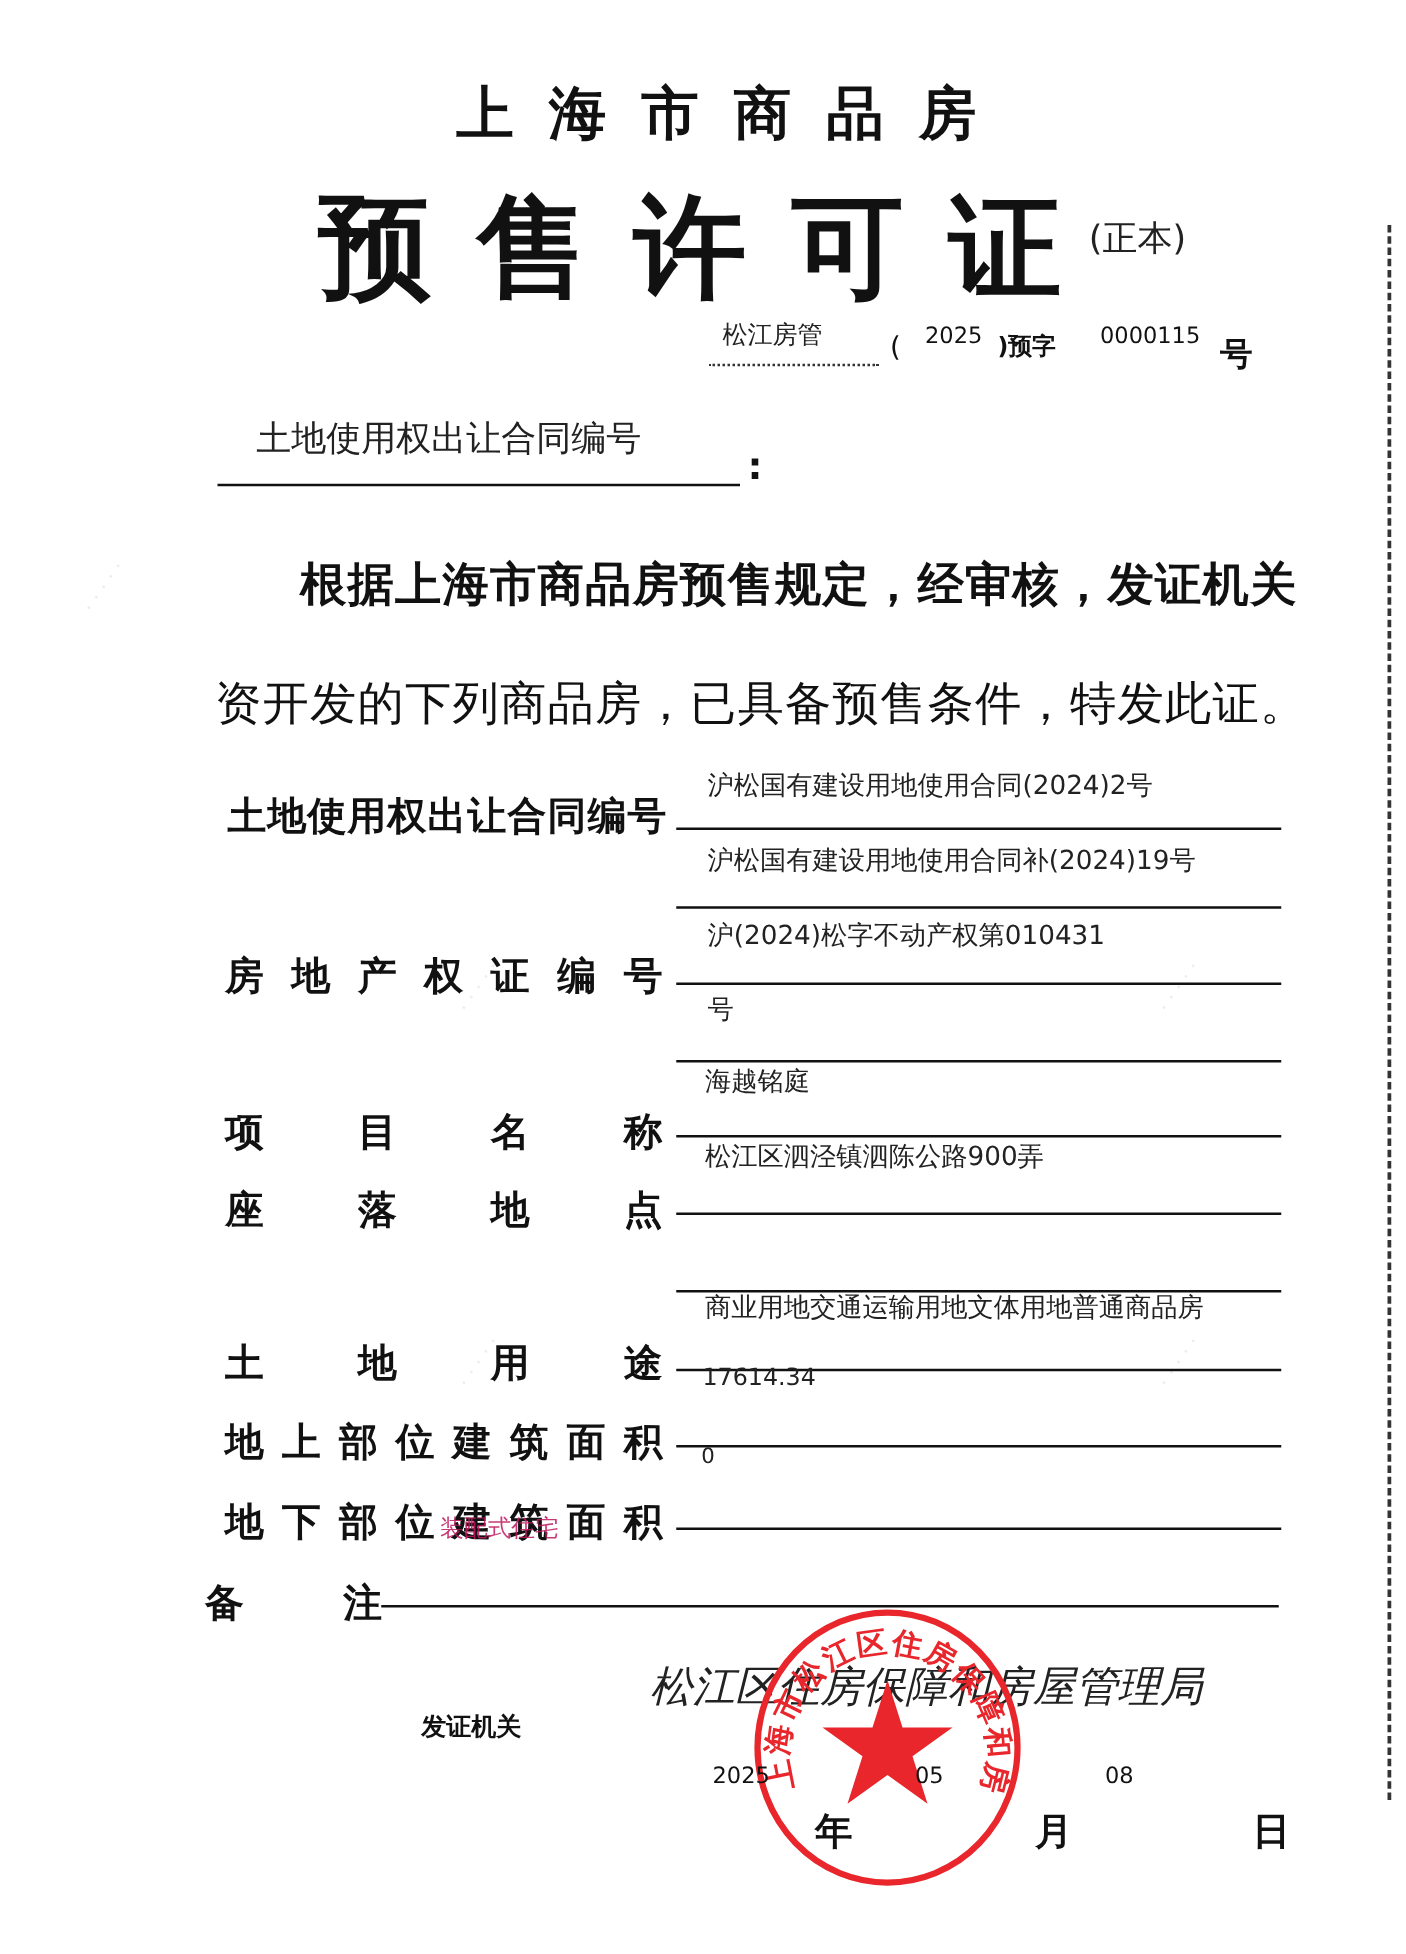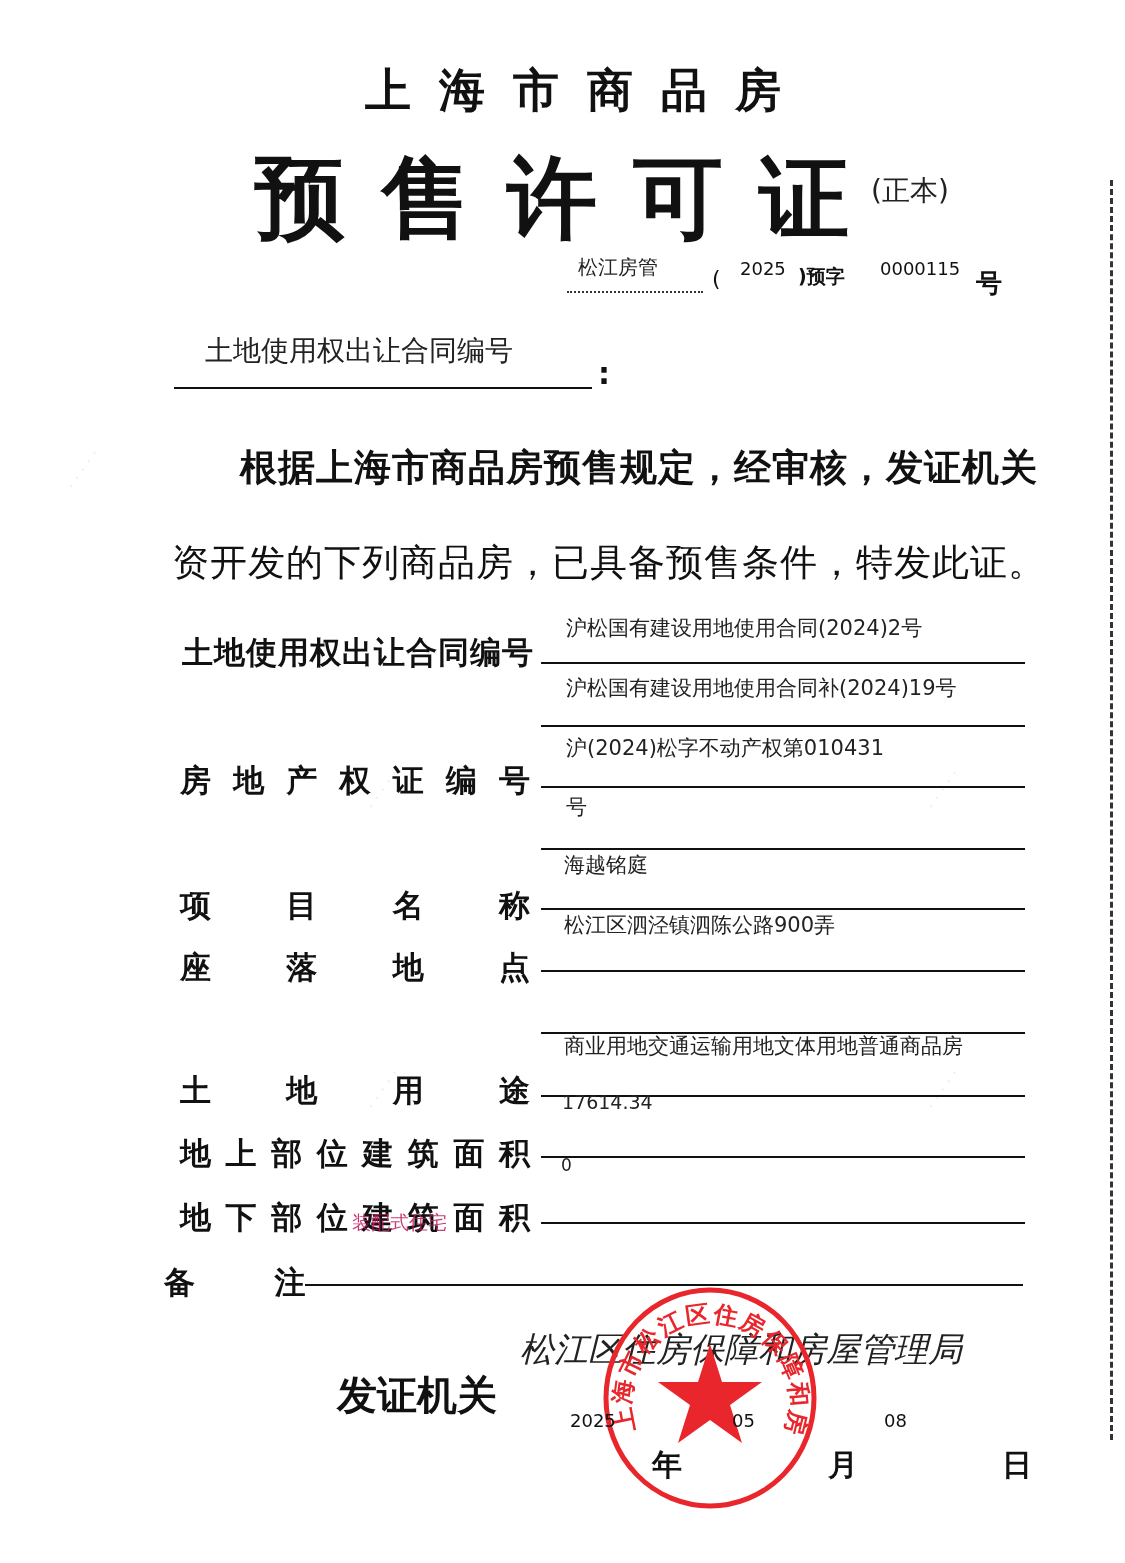--- a/index.html
+++ b/index.html
@@ -35,21 +35,21 @@
   .para1 { left: 240px; top: 443px; font-size: 37px; font-weight: bold; letter-spacing: 1px; }
   .para2 { left: 172px; top: 538px; font-size: 37px; font-weight: normal; letter-spacing: 1px; }
 
   
   .label { font-size: 31px; font-weight: bold; }
   .label-spread { display: flex; justify-content: space-between; width: 350px; }
   .rule { position: absolute; left: 541px; width: 484px; border-top: 2px solid #111; }
   .val { font-size: 21px; color: #222; }
 
   
-  .issuer-label { left: 337px; top: 1368px; font-size: 40px; font-weight: bold; }
+  .issuer-label { left: 337px; top: 1368px; font-size: 20px; font-weight: bold; }
   .issuer-name { left: 520px; top: 1327px; font-size: 34px; color: #222; font-style: italic; }
   .date-num { font-size: 18px; }
   .date-unit { font-size: 30px; font-weight: bold; }
 
   
   .dash-edge { left: 1110px; top: 180px; height: 1260px; border-left: 3px dashed #333; }
 
   
   .stamp { left: 598px; top: 1286px; width: 225px; height: 225px; }
 

